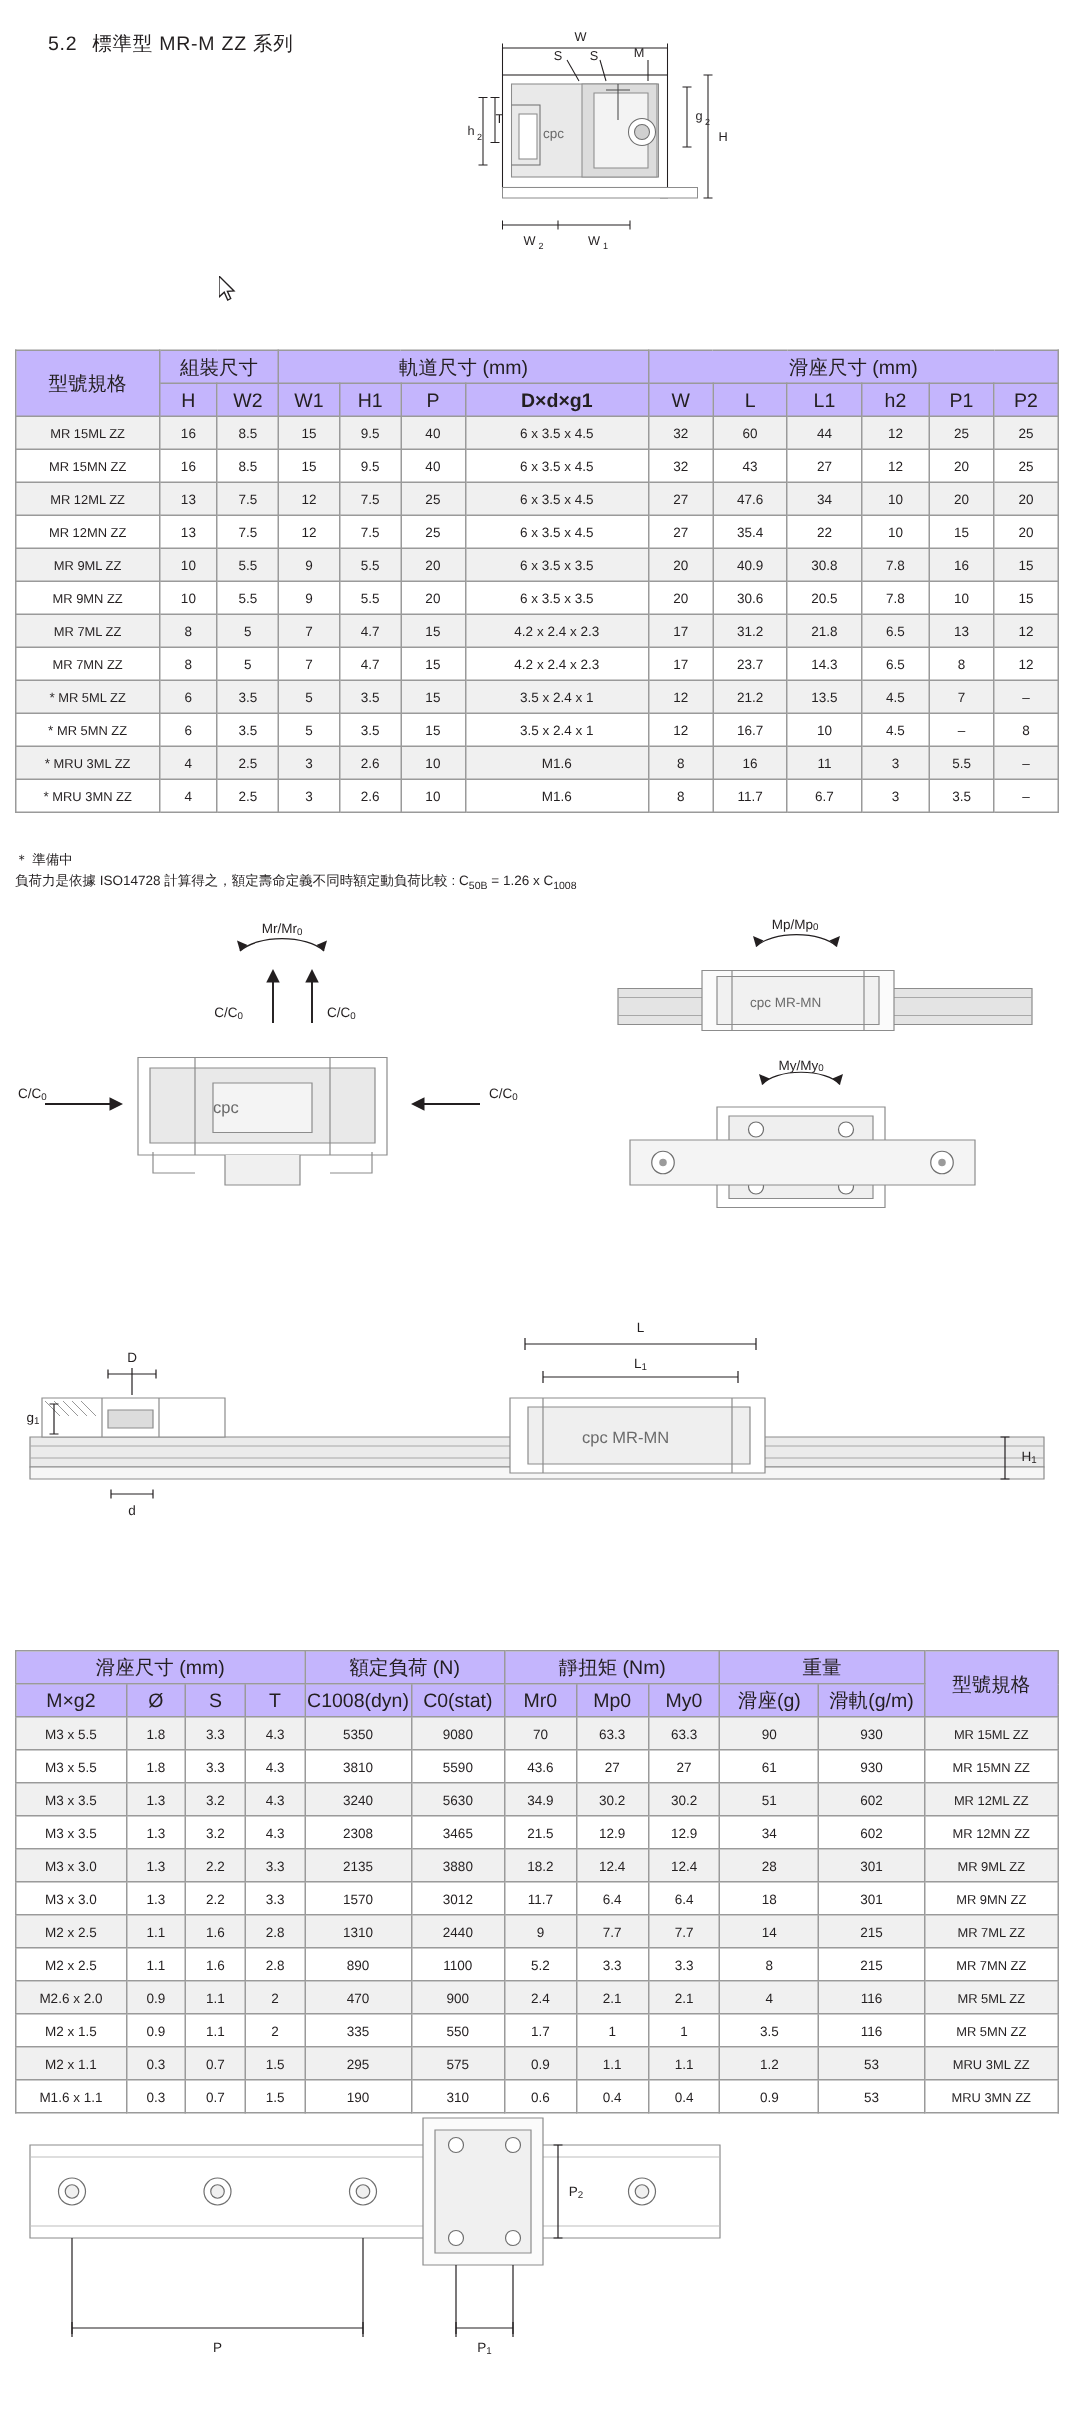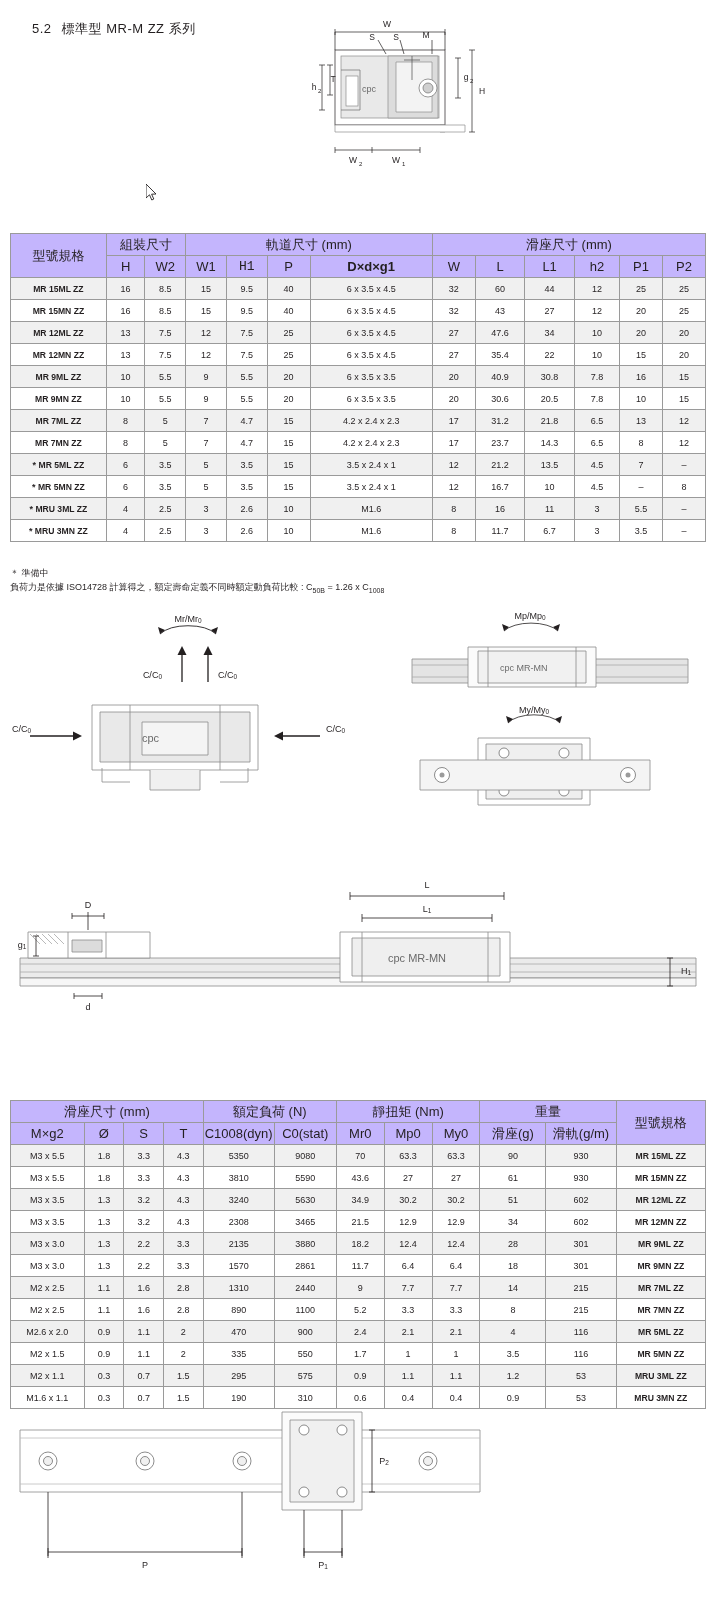--- a/index.html
+++ b/index.html
@@ -50,21 +50,21 @@
     height: 21px;
     font-weight: normal;
     white-space: nowrap;
   }
   table.dim thead th {
     background: #c4b5fd;
     font-size: 13px;
   }
   table.dim tbody tr:nth-child(odd) td { background: #f0f0f0; }
   table.dim tbody tr:nth-child(even) td { background: #ffffff; }
-  table.dim td.model { font-size: 8.6px; font-weight: bold; }
+  table.dim td.model { font-size: 8.6px; }
   .note {
     position: absolute;
     font-size: 9px;
     line-height: 14px;
     color: #231f20;
     text-align: right;
   }
   .note .sub { font-size: 7px; vertical-align: sub; }
   .mark { font-size: 9px; }
   .cursor {
@@ -157,21 +157,21 @@
       <tr>
         <th rowspan="2" style="width:86px;">型號規格</th>
         <th colspan="2">組裝尺寸</th>
         <th colspan="4">軌道尺寸 (mm)</th>
         <th colspan="6">滑座尺寸 (mm)</th>
       </tr>
       <tr>
         <th style="width:34px;">H</th>
         <th style="width:36px;">W2</th>
         <th style="width:36px;">W1</th>
-        <th style="width:36px;font-family:Liberation Mono, monospace;">H1</th>
+        <th style="width:36px;">H1</th>
         <th style="width:38px;">P</th>
         <th style="width:110px;font-weight:bold;">D×d×g1</th>
         <th style="width:38px;">W</th>
         <th style="width:44px;">L</th>
         <th style="width:44px;">L1</th>
         <th style="width:40px;">h2</th>
         <th style="width:38px;">P1</th>
         <th style="width:38px;">P2</th>
       </tr>
     </thead>
@@ -579,21 +579,21 @@
         <td>28</td>
         <td>301</td>
         <td class="model">MR 9ML ZZ</td>
       </tr>
       <tr>
         <td>M3 x 3.0</td>
         <td>1.3</td>
         <td>2.2</td>
         <td>3.3</td>
         <td>1570</td>
-        <td>2861</td>
+        <td>3012</td>
         <td>11.7</td>
         <td>6.4</td>
         <td>6.4</td>
         <td>18</td>
         <td>301</td>
         <td class="model">MR 9MN ZZ</td>
       </tr>
       <tr>
         <td>M2 x 2.5</td>
         <td>1.1</td>

